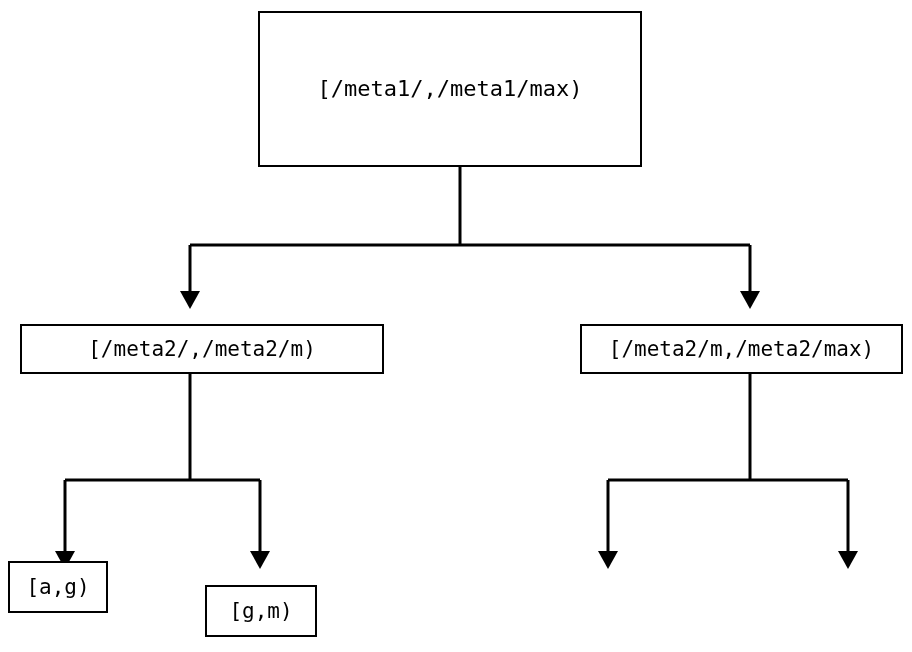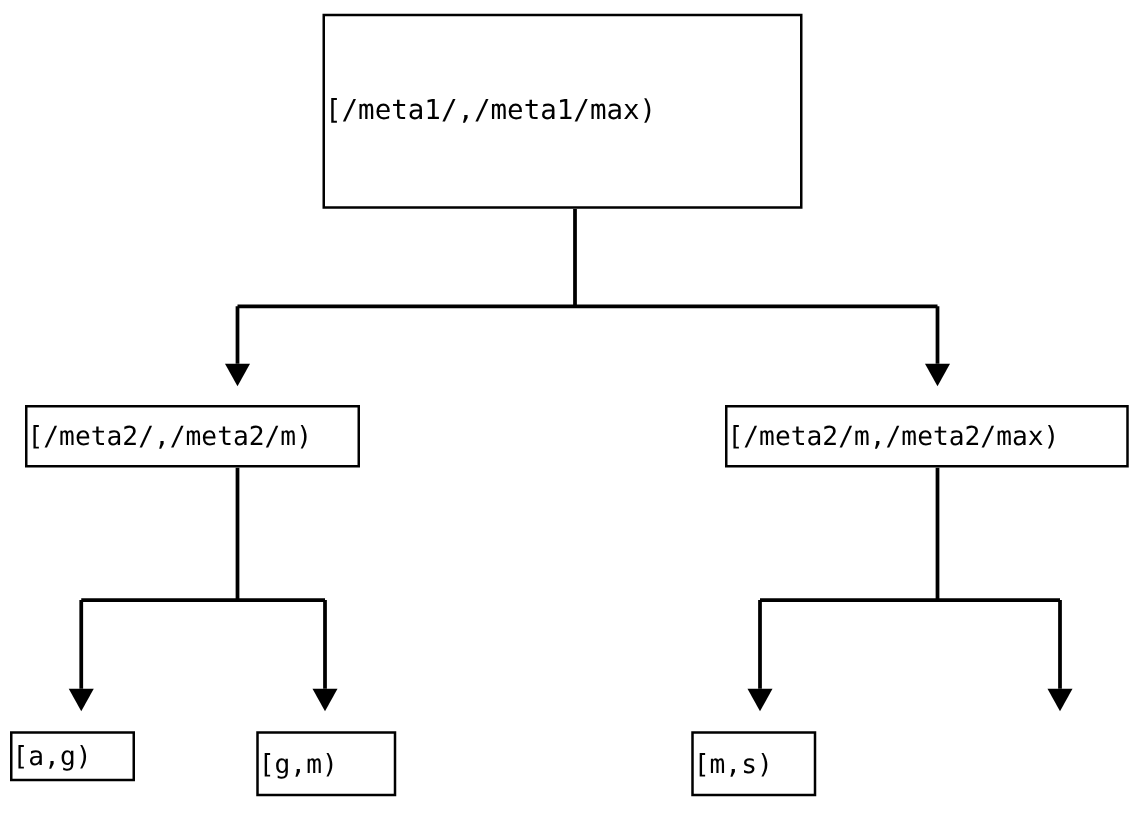--- a/index.html
+++ b/index.html
@@ -24,20 +24,21 @@
     height: 652px;
     pointer-events: none;
   }
   .node {
     position: absolute;
     box-sizing: border-box;
     background: #ffffff;
     border: 2px solid #000000;
     display: flex;
     align-items: center;
+    justify-content: center;
     color: #000000;
     white-space: pre;
     letter-spacing: 0px;
   }
   .node-label {
     display: block;
     line-height: 1;
   }
 
   
@@ -46,38 +47,38 @@
     top: 11px;
     width: 384px;
     height: 156px;
   }
   #node-root .node-label { font-size: 22px; }
 
   
   #node-mid-left {
     left: 20px;
     top: 324px;
-    width: 268px;
+    width: 364px;
     height: 50px;
   }
   #node-mid-right {
     left: 580px;
     top: 324px;
     width: 323px;
     height: 50px;
   }
   #node-mid-left .node-label,
   #node-mid-right .node-label { font-size: 21px; }
 
   
   #node-leaf-ag {
     left: 8px;
-    top: 585px;
+    top: 561px;
     width: 100px;
-    height: 40px;
+    height: 52px;
   }
   #node-leaf-gm {
     left: 205px;
     top: 585px;
     width: 112px;
     height: 52px;
   }
   #node-leaf-ms {
     left: 553px;
     top: 585px;
@@ -143,18 +144,15 @@
   </div>
 
   <div class="node" id="node-leaf-ag">
     <span class="node-label">[a,g)</span>
   </div>
 
   <div class="node" id="node-leaf-gm">
     <span class="node-label">[g,m)</span>
   </div>
 
-  <div class="node" id="node-leaf-ms">
-    <span class="node-label">[m,s)</span>
-  </div>
 
 
 </div>
 
 </body></html>

